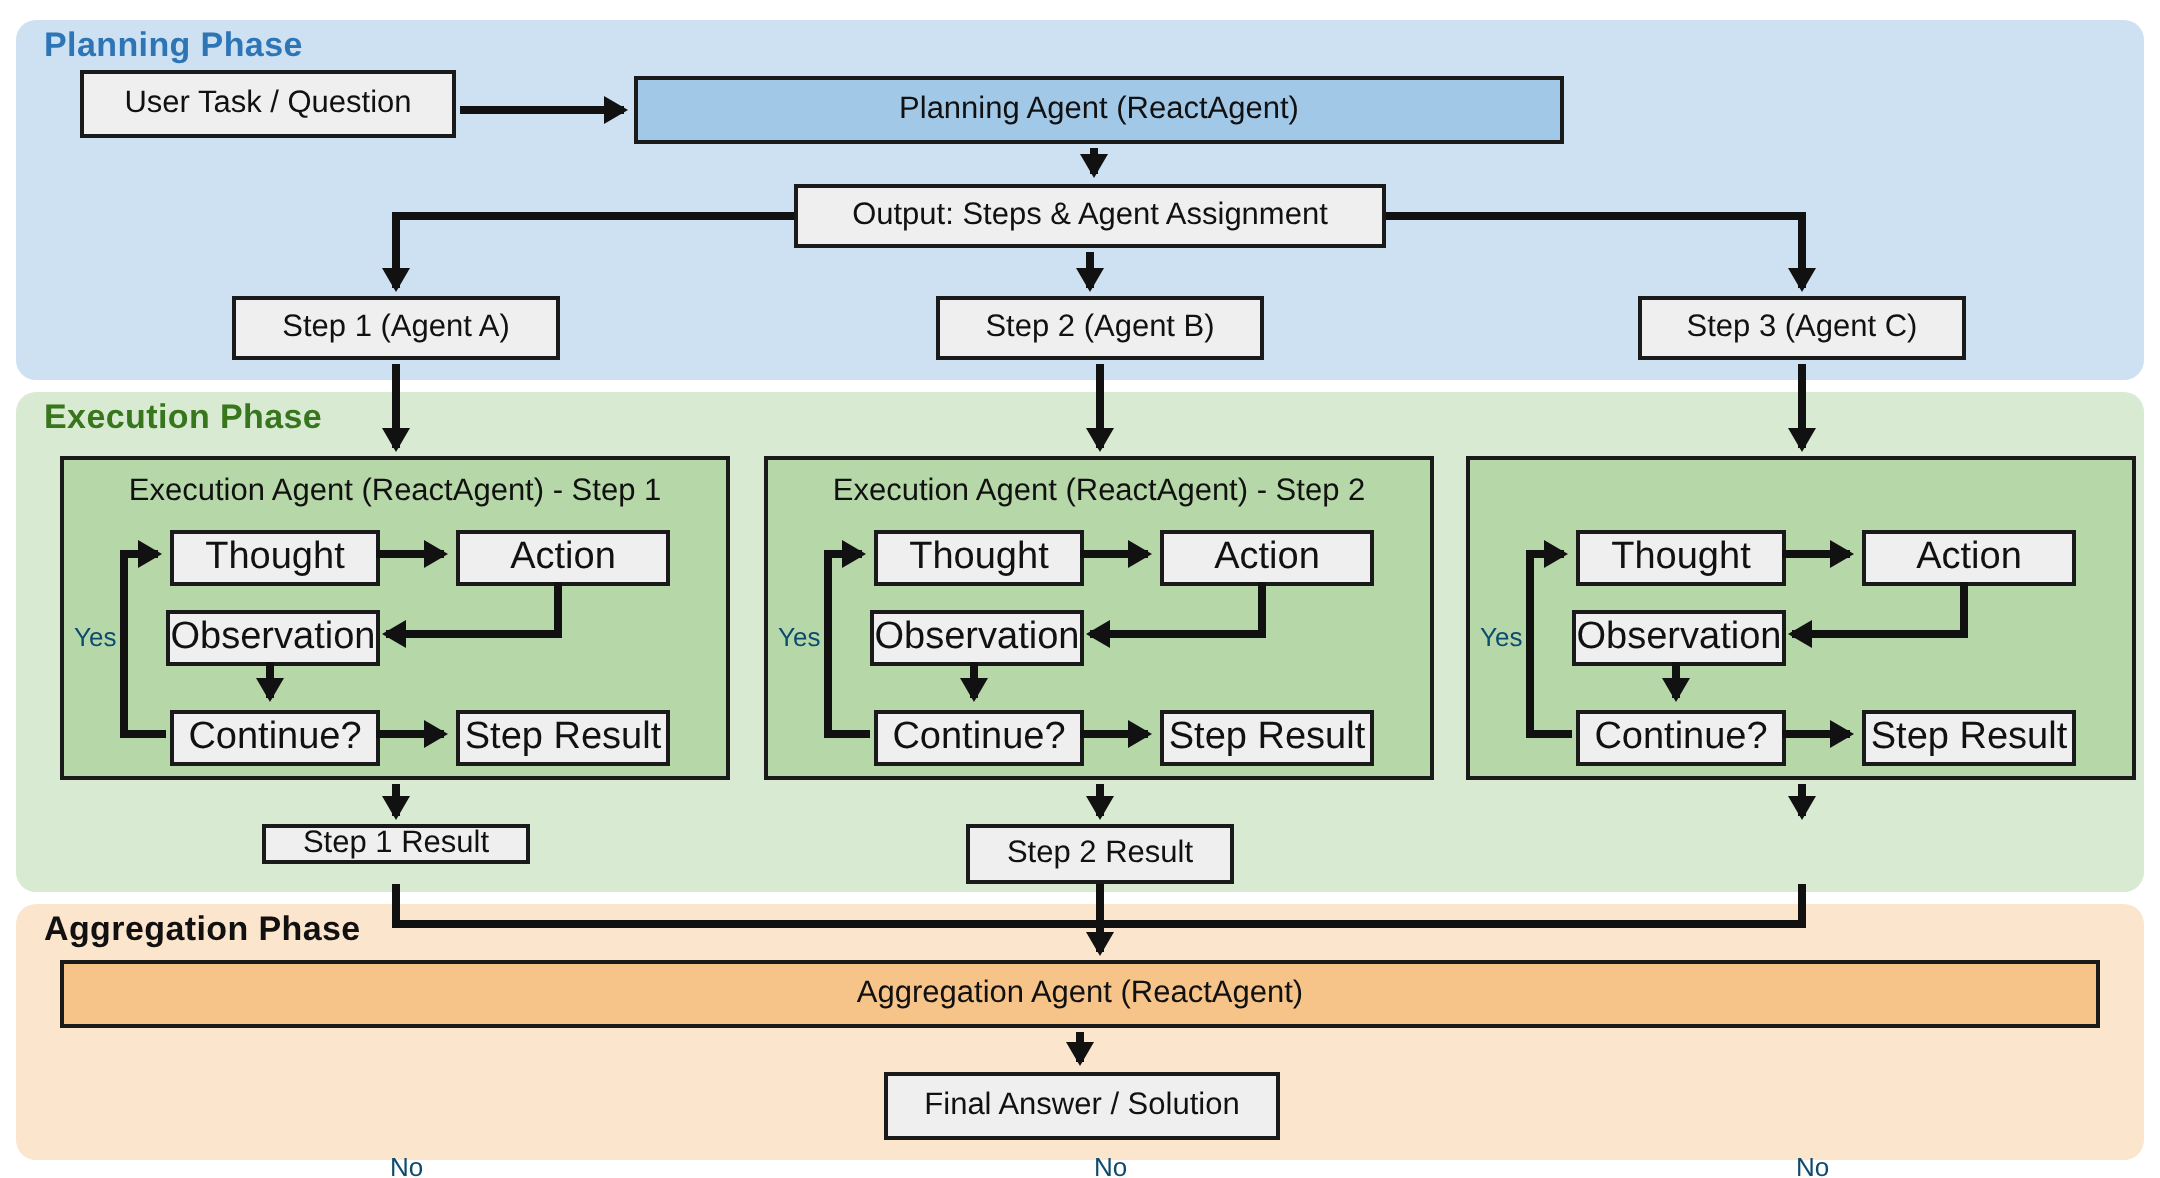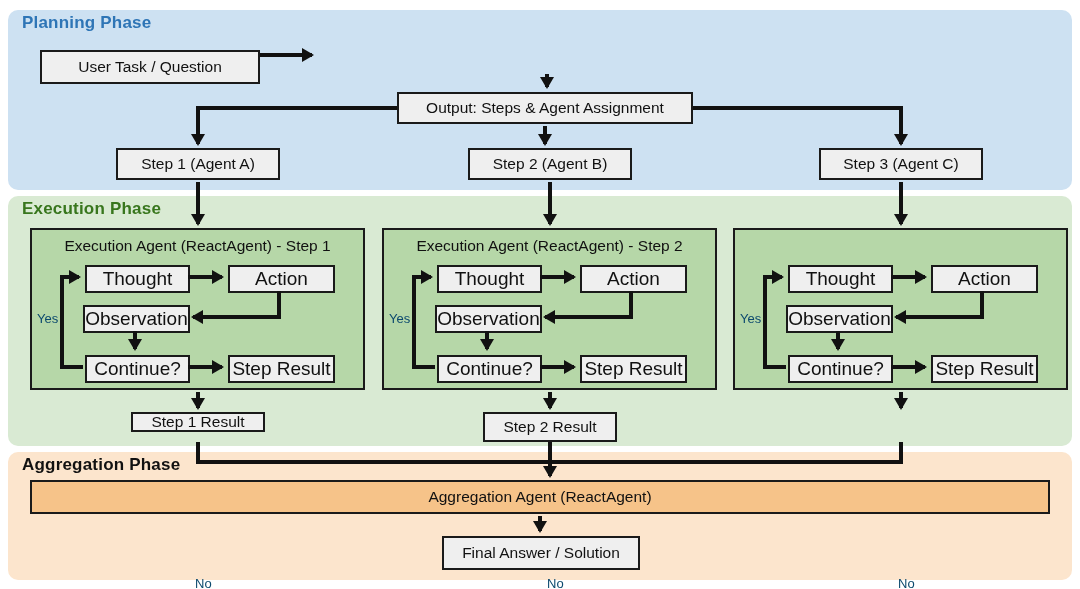--- a/index.html
+++ b/index.html
@@ -95,21 +95,22 @@
     <line x1="198" y1="392" x2="198" y2="408" marker-end="url(#ah)"></line>
     <line x1="550" y1="392" x2="550" y2="408" marker-end="url(#ah)"></line>
     <line x1="901" y1="392" x2="901" y2="408" marker-end="url(#ah)"></line>
 
     <polyline points="198,442 198,462 548,462"></polyline>
     <polyline points="901,442 901,462 552,462"></polyline>
     <line x1="550" y1="442" x2="550" y2="476" marker-end="url(#ah)"></line>
     <line x1="540" y1="516" x2="540" y2="531" marker-end="url(#ah)"></line>
   </svg>
 
-  <div class="box" style="left:40px;top:50px;width:220px;height:34px;">User Task / Question</div>
+  <div class="box" style="left:40px;top:35px;width:188px;height:34px;">User Task / Question</div>
+  <div class="box blue" style="left:317px;top:38px;width:465px;height:34px;">Planning Agent (ReactAgent)</div>
   <div class="box" style="left:397px;top:92px;width:296px;height:32px;">Output: Steps &amp; Agent Assignment</div>
   <div class="box" style="left:116px;top:148px;width:164px;height:32px;">Step 1 (Agent A)</div>
   <div class="box" style="left:468px;top:148px;width:164px;height:32px;">Step 2 (Agent B)</div>
   <div class="box" style="left:819px;top:148px;width:164px;height:32px;">Step 3 (Agent C)</div>
 
   <div class="panel" style="left:30px;">
     <div class="panel-title">Execution Agent (ReactAgent) - Step 1</div>
     <div class="box p-thought">Thought</div>
     <div class="box p-action">Action</div>
     <div class="box p-obs">Observation</div>

